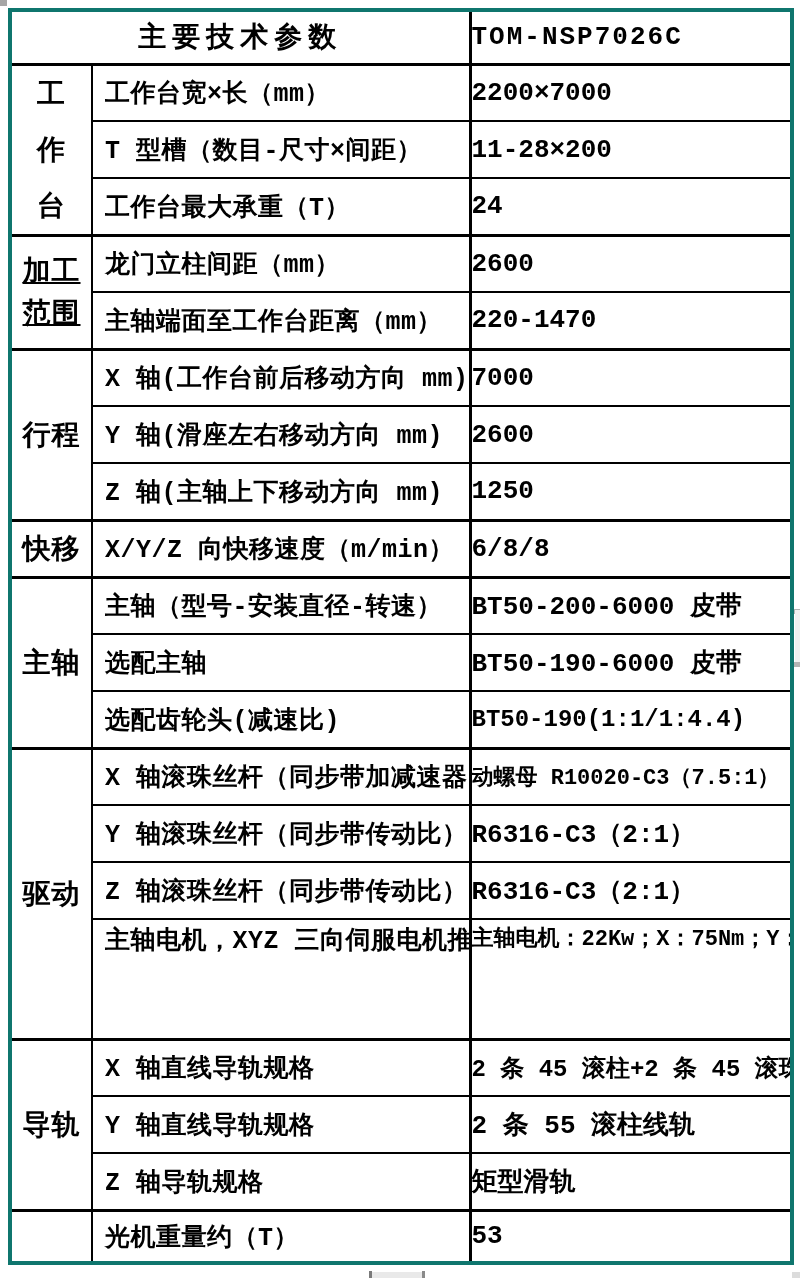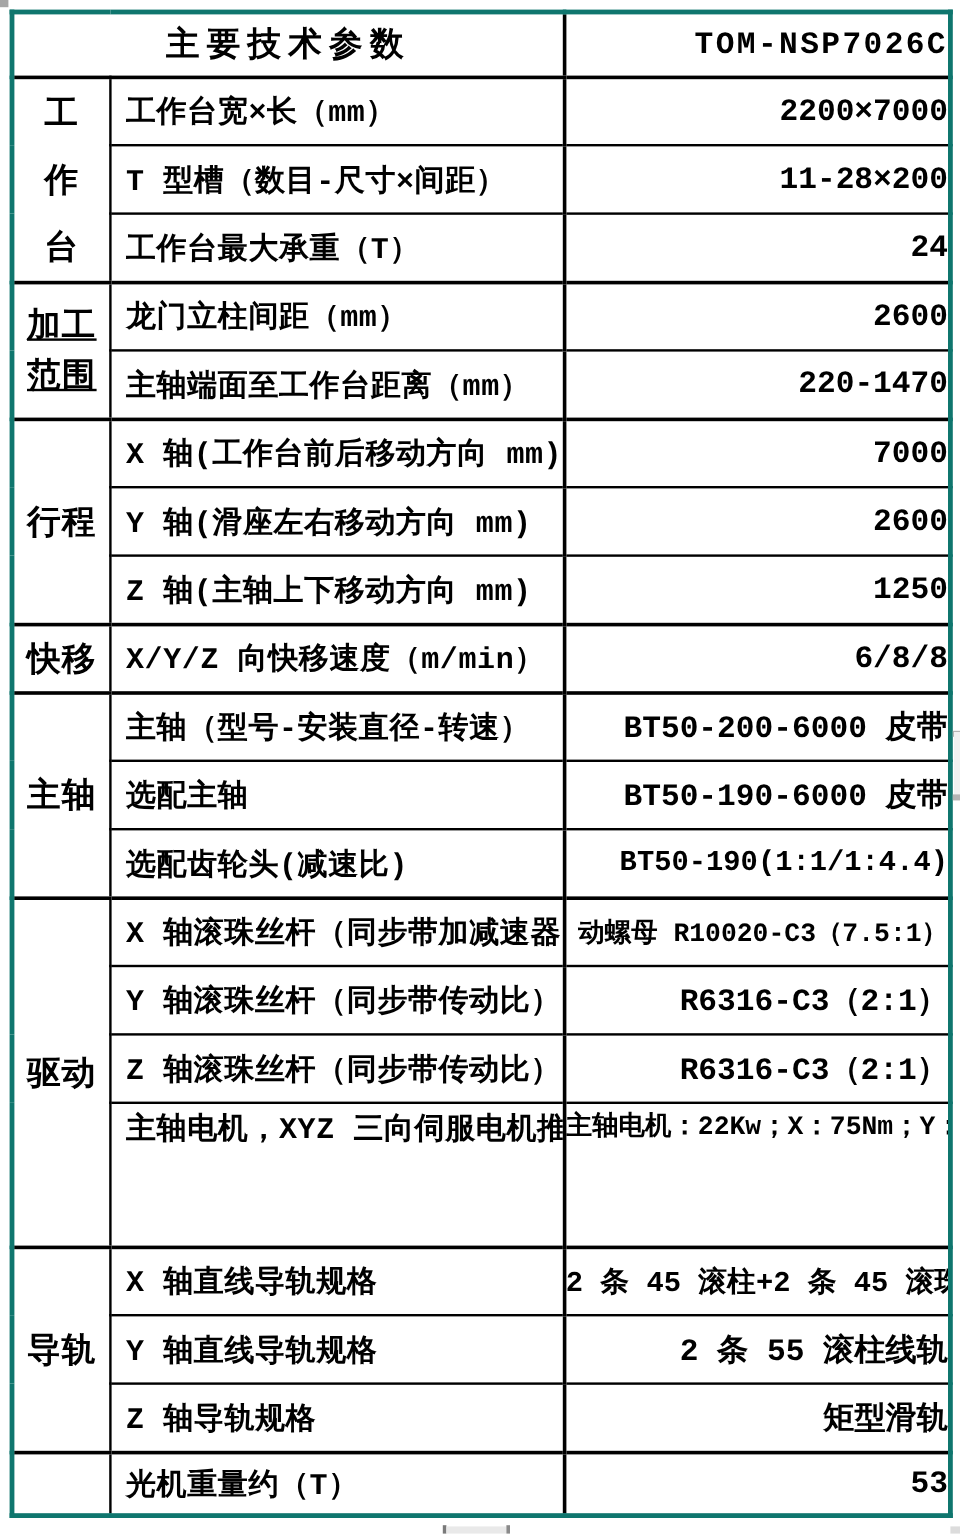--- a/index.html
+++ b/index.html
@@ -70,21 +70,21 @@
   td.label-cell {
     font-size: 25px;
     text-align: left;
     padding-left: 12px;
     letter-spacing: 0.5px;
     white-space: nowrap;
     margin-left: 24px;
   }
   td.value-cell {
     font-size: 26px;
-    text-align: right;
+    text-align: left;
     white-space: nowrap;
   }
   td.value-cell.snug { font-size: 24px; }
   td.value-cell.tight { font-size: 22px; }
 
   .dstack {
     display: flex;
     flex-direction: row;
     justify-content: space-around;
     align-items: flex-start;

